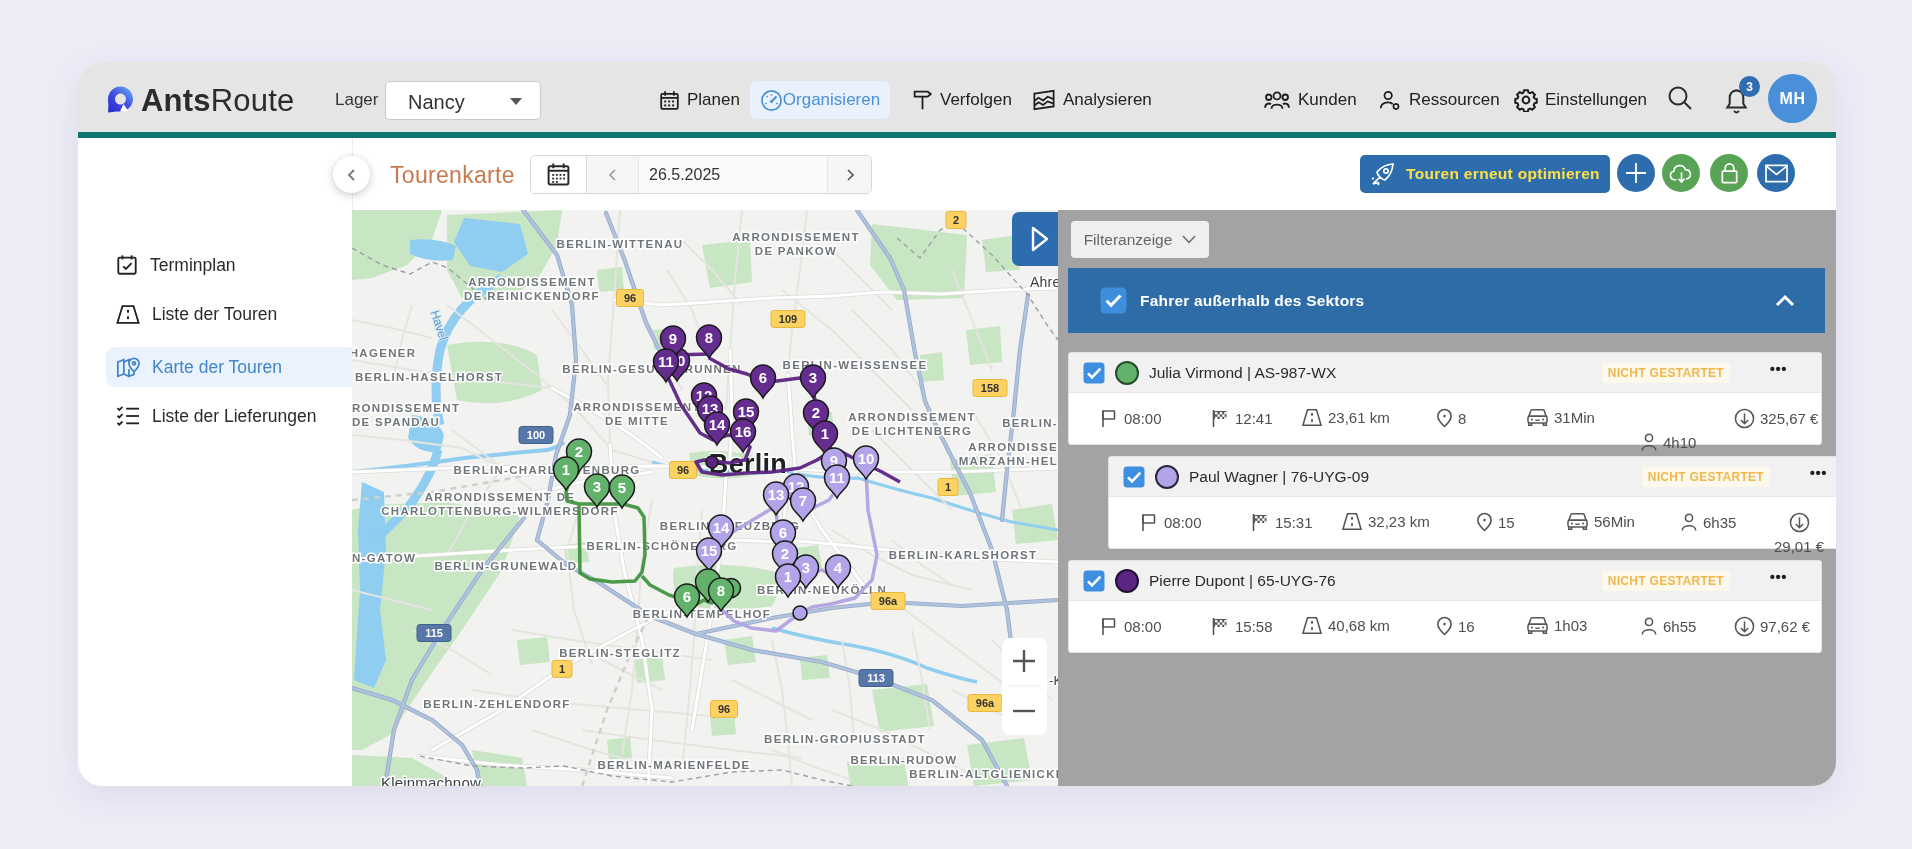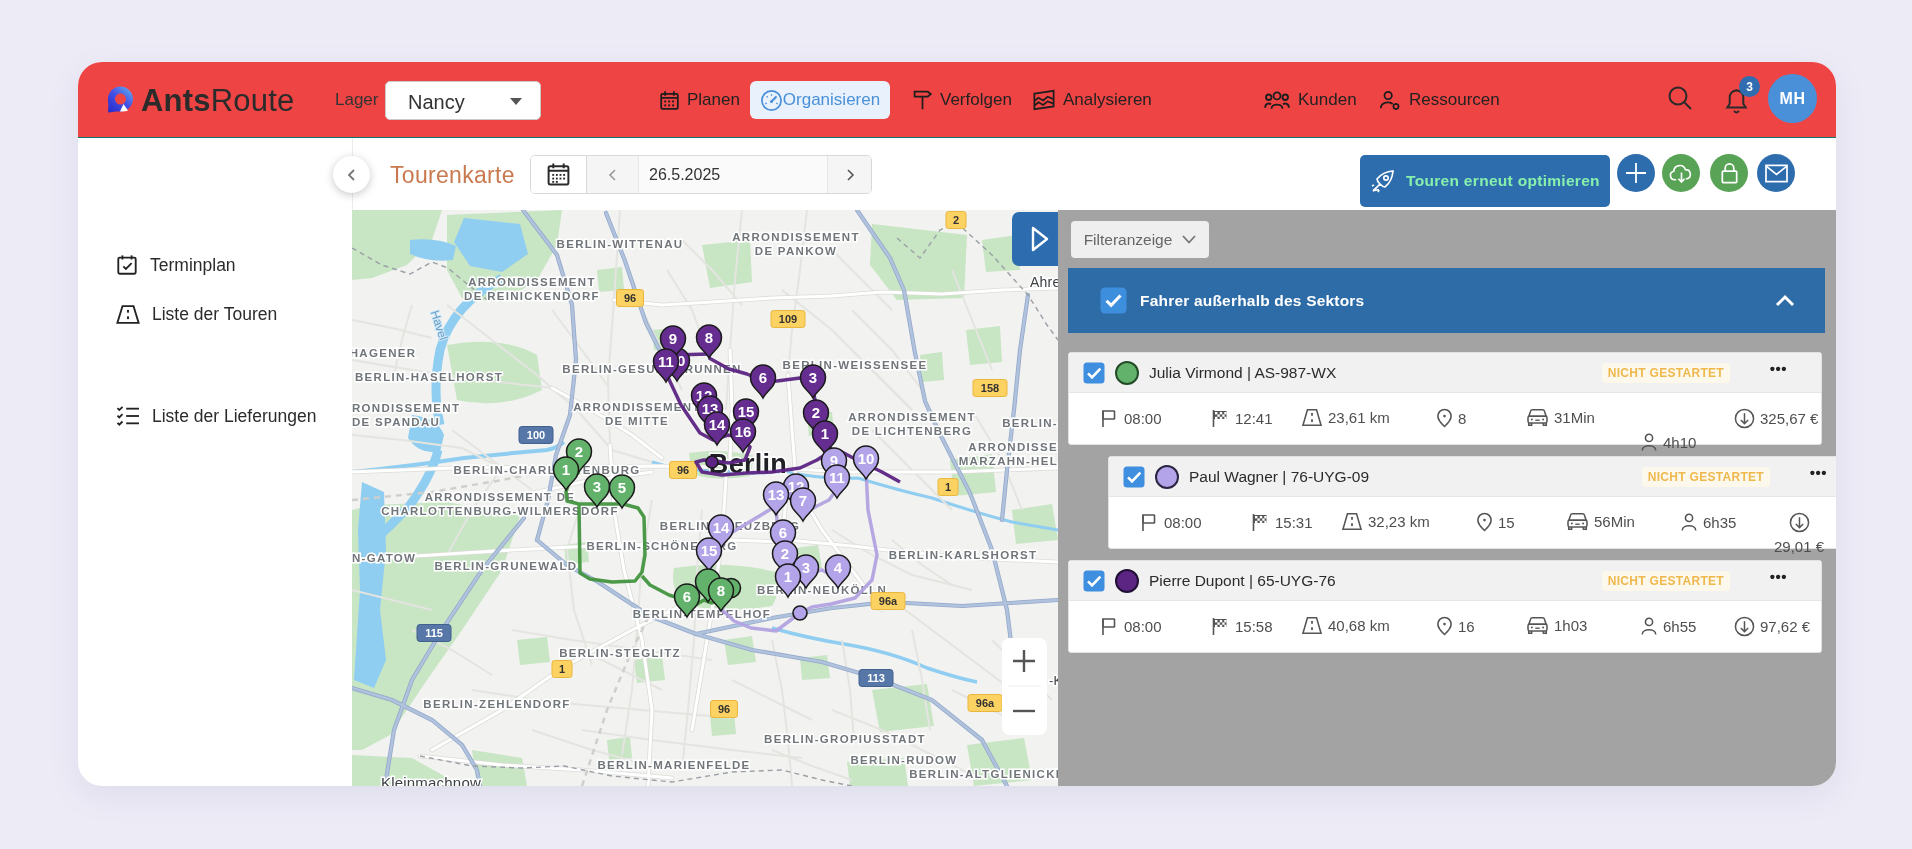--- a/index.html
+++ b/index.html
@@ -1,19 +1,19 @@
 <!DOCTYPE html>
 <html><head>
 <meta charset="utf-8">
 <style>
 * { margin:0; padding:0; box-sizing:border-box; }
 html,body { width:1912px; height:849px; overflow:hidden; background:#ECEBF6; font-family:"Liberation Sans", sans-serif; }
 .card { position:absolute; left:78px; top:62px; width:1758px; height:724px; background:#fff; border-radius:24px; box-shadow:0 10px 30px rgba(120,120,160,0.12); overflow:hidden; }
 
-.navbar { position:absolute; left:0; top:0; width:100%; height:76px; border-bottom:1px solid #0f766e; background:#ef4444; }
+.navbar { position:absolute; left:0; top:0; width:100%; height:76px; border-bottom:6px solid #0f766e; background:#e5e5e5; }
 .logo { position:absolute; left:28px; top:23px; width:28px; height:28px; }
 .logotext { position:absolute; left:63px; top:21px; font-size:31px; color:#2b2b2b; letter-spacing:0.2px; }
 .logotext b { font-weight:700; }
 .lager { position:absolute; left:257px; top:28px; font-size:17px; color:#333; }
 .select { position:absolute; left:307px; top:19px; width:156px; height:39px; border:1px solid #c9c9c9; border-radius:5px; background:#fff; }
 .select span { position:absolute; left:22px; top:9px; font-size:20px; color:#333; }
 .select .arr { position:absolute; right:18px; top:16px; width:0; height:0; border-left:6px solid transparent; border-right:6px solid transparent; border-top:7px solid #555; }
 .navitem { position:absolute; top:0; height:76px; display:flex; align-items:center; gap:7px; font-size:17px; color:#222; }
 .navitem svg { flex:none; }
 .navpill { position:absolute; left:672px; top:19px; width:140px; height:38px; background:#e9f2fc; border-radius:6px; display:flex; align-items:center; justify-content:center; font-size:17px; color:#4a90d9; }
@@ -27,21 +27,21 @@
 .menuitem.active { background:#e9f2fd; color:#4285c8; }
 .menuitem svg { flex:none; }
 
 .collapse { position:absolute; left:255px; top:94px; width:37px; height:37px; border-radius:50%; background:#fff; box-shadow:0 2px 8px rgba(0,0,0,0.22); display:flex; align-items:center; justify-content:center; }
 .title { position:absolute; left:312px; top:100px; font-size:23px; color:#c9794f; letter-spacing:0.3px; }
 .datectl { position:absolute; left:452px; top:93px; width:342px; height:39px; border:1px solid #d8d8d8; border-radius:5px; display:flex; overflow:hidden; background:#fff; }
 .datectl .cal { width:56px; border-right:1px solid #d8d8d8; display:flex; align-items:center; justify-content:center; background:#fff; }
 .datectl .chl { width:52px; border-right:1px solid #e6e6e6; background:#f5f5f5; display:flex; align-items:center; justify-content:center; }
 .datectl .dt { flex:1; background:#fafafa; display:flex; align-items:center; padding-left:10px; font-size:16px; color:#333; }
 .datectl .chr { width:44px; border-left:1px solid #e6e6e6; background:#f5f5f5; display:flex; align-items:center; justify-content:center; }
-.optbtn { position:absolute; left:1282px; top:93px; width:250px; height:52px; background:#2e6dad; border-radius:5px; color:#86efac; font-size:15.5px; font-weight:700; display:flex; align-items:center; justify-content:center; gap:10px; letter-spacing:0.3px; }
+.optbtn { position:absolute; left:1282px; top:93px; width:250px; height:38px; background:#2e6dad; border-radius:5px; color:#fde047; font-size:15.5px; font-weight:700; display:flex; align-items:center; justify-content:center; gap:10px; letter-spacing:0.3px; }
 .cbtn { position:absolute; top:92px; width:38px; height:38px; border-radius:50%; display:flex; align-items:center; justify-content:center; }
 .cbtn.blue { background:#2e6dad; }
 .cbtn.green { background:#58a356; }
 
 .map { position:absolute; left:274px; top:148px; width:706px; height:576px; overflow:hidden; background:#f1f1ef; }
 
 .panel { position:absolute; left:980px; top:148px; width:898px; height:576px; background:#a3a3a3; }
 .filterbtn { position:absolute; left:13px; top:11px; width:138px; height:37px; background:#efefef; border-radius:4px; display:flex; align-items:center; justify-content:center; gap:10px; font-size:15.5px; color:#666; }
 .bluehdr { position:absolute; left:10px; top:58px; width:757px; height:65px; background:#2e6ca7; }
 .bluehdr .cb { position:absolute; left:32px; top:19px; }
@@ -136,20 +136,27 @@
         <svg width="24" height="23" viewBox="0 0 26 25" fill="none" stroke="#1d1d1d" stroke-width="1.9">
 <circle cx="11" cy="7" r="4"></circle>
 <path d="M3 21 c0,-7 10,-8 13,-4.5"></path>
 <g stroke-width="1.6">
             <circle cx="19.5" cy="19" r="2.6"></circle>
 <path d="M19.5 15.2 v1 M19.5 21.8 v1 M15.7 19 h1 M22.3 19 h1 M16.8 16.3 l0.8 0.8 M21.4 20.9 l0.8 0.8 M22.2 16.3 l-0.8 0.8 M17.6 20.9 l-0.8 0.8"></path>
           </g>
 </svg>
         <span>Ressourcen</span>
       </div>
+    <div class="navitem" style="left:1436px;">
+        <svg width="24" height="24" viewBox="0 0 24 24" fill="none" stroke="#1d1d1d" stroke-width="2">
+<circle cx="12" cy="12" r="3.4"></circle>
+<path d="M10.1 2.2 h3.8 l0.55 2.3 1.75 0.75 2.05 -1.25 2.65 2.7 -1.2 2 0.7 1.75 2.35 0.55 0 3.8 -2.35 0.6 -0.7 1.7 1.2 2.05 -2.65 2.65 -2.05 -1.2 -1.75 0.7 -0.55 2.35 h-3.8 l-0.6 -2.35 -1.7 -0.7 -2.05 1.2 -2.65 -2.65 1.2 -2.05 -0.7 -1.7 -2.35 -0.6 v-3.8 l2.35 -0.55 0.7 -1.75 -1.2 -2 2.65 -2.7 2.05 1.25 1.7 -0.75 Z"></path>
+</svg>
+        <span>Einstellungen</span>
+      </div>
     <div class="searchbtn"><svg width="27" height="27" viewBox="0 0 27 27" fill="none" stroke="#2a2a2a" stroke-width="2">
 <circle cx="12" cy="12" r="8.5"></circle>
 <line x1="18.5" y1="18.5" x2="25" y2="25"></line>
 </svg></div>
     <div class="bell"><svg width="25" height="27" viewBox="0 0 25 27" fill="none" stroke="#2a2a2a" stroke-width="2">
 <path d="M12.5 2.5 v1.2"></path>
 <path d="M12.5 3.5 c-4.3 0 -6.8 3.3 -6.8 7 v6.2 l-2.4 3.8 h18.4 l-2.4 -3.8 v-6.2 c0 -3.7 -2.5 -7 -6.8 -7 z"></path>
 <path d="M10.2 23.8 a2.4 2.4 0 0 0 4.6 0" stroke-width="1.9"></path>
 </svg></div>
     <div class="badge">3</div>
@@ -166,20 +173,30 @@
 </svg>
       <span>Terminplan</span>
     </div>
   <div class="menuitem" style="top:232px;">
       <svg width="24" height="21" viewBox="0 0 26 22" fill="none" stroke="#222" stroke-width="2">
 <path d="M7 2 L1.5 20 H24.5 L19 2 Z"></path>
 <line x1="13" y1="6" x2="13" y2="9" stroke-width="2.2"></line>
 <line x1="13" y1="13" x2="13" y2="16" stroke-width="2.2"></line>
 </svg>
       <span>Liste der Touren</span>
+    </div>
+  <div class="menuitem active" style="top:285px;">
+      <svg width="24" height="23" viewBox="0 0 26 24" fill="none" stroke="#4285c8" stroke-width="1.9">
+<path d="M2 6 L8.5 3.5 V19 L2 21.5 Z"></path>
+<path d="M8.5 19 L14 21.5 V14 M14 6.5 V3.5 L8.5 6"></path>
+<path d="M19.5 2 a5.5 5.5 0 0 1 5.5 5.5 c0 4 -5.5 9 -5.5 9 s-5.5 -5 -5.5 -9 a5.5 5.5 0 0 1 5.5 -5.5 z"></path>
+<circle cx="19.5" cy="7.5" r="1.6"></circle>
+<path d="M14 21.5 L19.5 19.5 V16.5"></path>
+</svg>
+      <span>Karte der Touren</span>
     </div>
   <div class="menuitem" style="top:334px;">
       <svg width="24" height="22" viewBox="0 0 26 24" fill="none" stroke="#222" stroke-width="2">
 <line x1="11" y1="4" x2="25" y2="4"></line>
         <line x1="11" y1="12" x2="25" y2="12"></line>
         <line x1="11" y1="20" x2="25" y2="20"></line>
 <path d="M1.5 3.5 l2 2 3.5 -3.5"></path>
 <path d="M1.5 11.5 l2 2 3.5 -3.5"></path>
 <path d="M1.5 19.5 l2 2 3.5 -3.5"></path>
 </svg>

